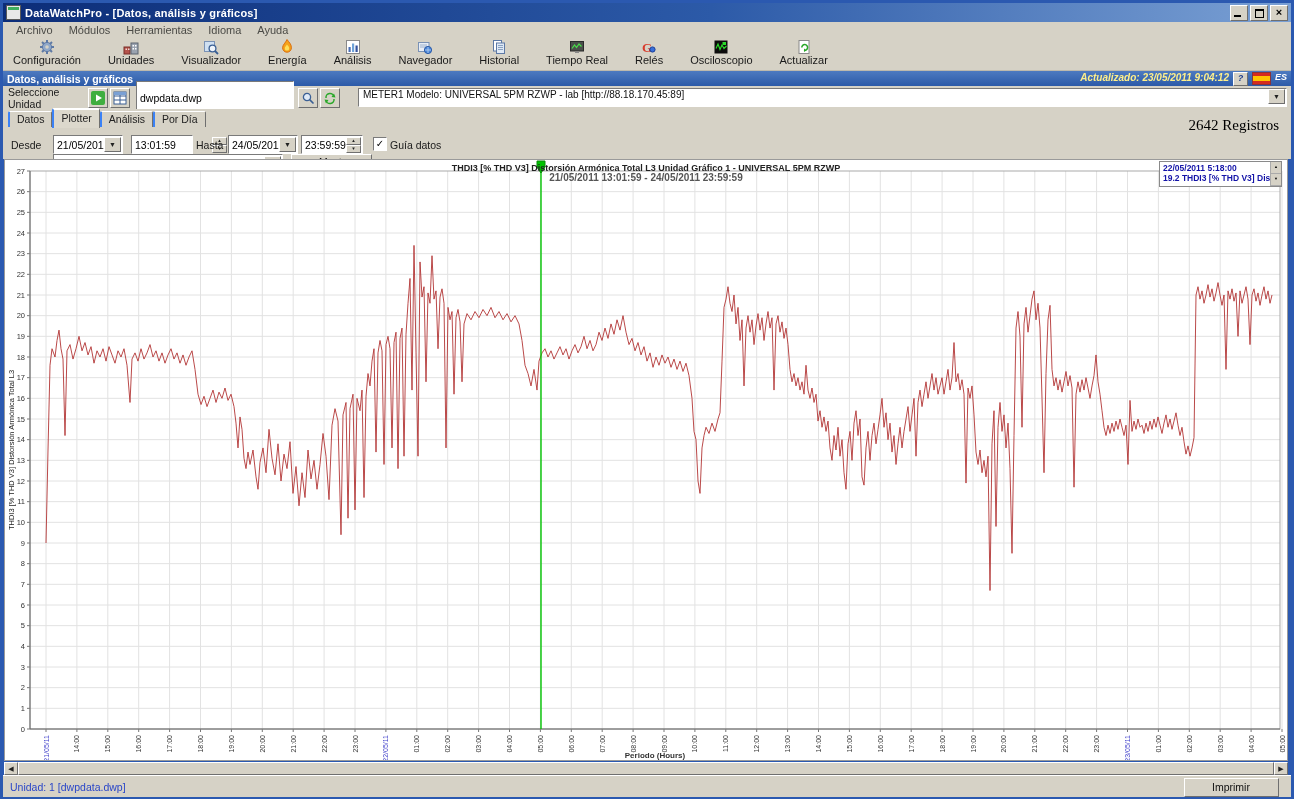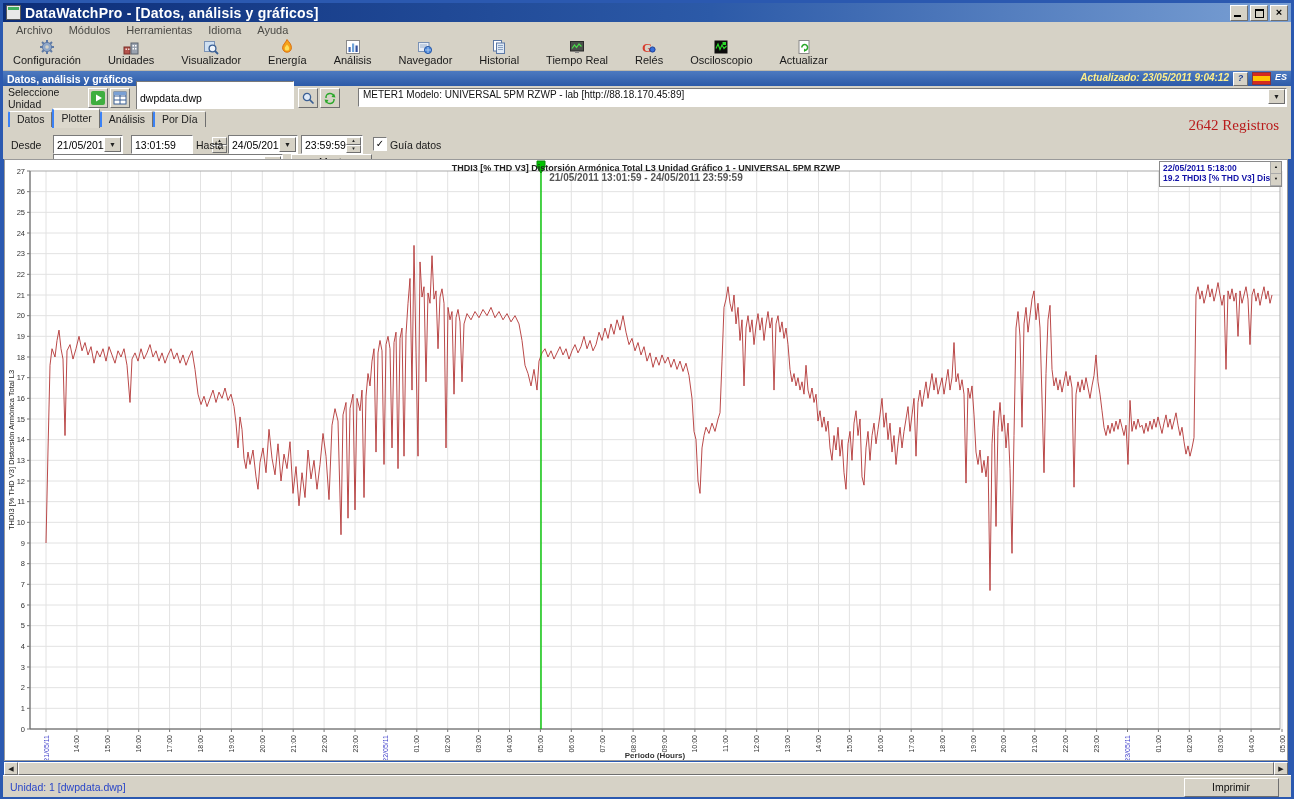--- a/index.html
+++ b/index.html
@@ -4,21 +4,21 @@
 <style>
   html,body{margin:0;padding:0;}
   body{font-family:"Liberation Sans",sans-serif;}
   #frame{position:relative;width:1294px;height:799px;background:#2b59b0;overflow:hidden;}
   .raised{border-top:1px solid #fff;border-left:1px solid #fff;border-right:1px solid #6f6f6f;border-bottom:1px solid #6f6f6f;background:#d6d2c6;}
   .sunken{border-top:1px solid #7a7a7a;border-left:1px solid #7a7a7a;border-right:1px solid #fff;border-bottom:1px solid #fff;background:#fff;}
   
   #titlebar{position:absolute;left:3px;top:3px;width:1288px;height:19px;background:linear-gradient(90deg,#0c2d78 0%,#2c5aa8 55%,#7aa0d4 100%);display:flex;align-items:center;}
   #title-icon{width:13px;height:13px;margin:0 4px 0 3px;background:#e8e8e8;border:1px solid #5a5a5a;position:relative;}
   #title-icon::before{content:"";position:absolute;left:1px;top:1px;right:1px;height:3px;background:#3fae5f;}
-  #title-text{color:#fff;font-weight:bold;font-size:14px;letter-spacing:.2px;}
+  #title-text{color:#fff;font-weight:bold;font-size:11px;letter-spacing:.2px;}
   #win-buttons{margin-left:auto;display:flex;gap:2px;margin-right:3px;}
   .winbtn{width:16px;height:14px;font-size:9px;line-height:12px;text-align:center;color:#000;position:relative;}
   .winbtn .minbar{position:absolute;left:3px;bottom:3px;width:7px;height:2px;background:#000;}
   .winbtn .restbox{position:absolute;left:4px;top:3px;width:7px;height:6px;border:1px solid #000;border-top-width:2px;background:#d6d2c6;}
   .winbtn.close{font-size:11px;font-weight:bold;line-height:13px;}
   
   #menubar{position:absolute;left:3px;top:22px;width:1288px;height:16px;background:#d6d2c6;display:flex;align-items:center;padding-left:5px;box-sizing:border-box;}
   .menu-item{font-size:11px;color:#4a4a46;padding:1px 8px;}
   
   #toolbar{position:absolute;left:3px;top:38px;width:1288px;height:33px;background:#d6d2c6;display:flex;align-items:flex-start;gap:27px;padding-left:10px;box-sizing:border-box;border-bottom:1px solid #bdb9ad;}
@@ -39,21 +39,21 @@
   .sq-btn{width:18px;height:18px;margin-right:2px;display:flex;align-items:center;justify-content:center;}
   #file-input{width:150px;height:15px;font-size:10.5px;font-family:"Liberation Sans",sans-serif;padding:8px 3px;margin:0 4px;outline:none;}
   #device-combo{flex:1;height:17px;margin-left:16px;margin-right:4px;display:flex;align-items:flex-start;position:relative;}
   #device-combo .combo-text{font-size:10px;color:#111;padding-left:4px;white-space:nowrap;overflow:hidden;flex:1;}
   .combo-arrow{width:15px;height:13px;margin-right:1px;font-size:7px;line-height:13px;text-align:center;color:#222;}
   
   #tabzone{position:absolute;left:3px;top:109px;width:1288px;height:50px;background:#d6d2c6;}
   #tabstrip{position:absolute;left:5px;top:2px;display:flex;align-items:flex-end;height:16px;}
   .tab{font-size:10.5px;color:#222;padding:1px 7px 2px;border-top:1px solid #fff;border-left:2px solid #3b82f6;border-right:1px solid #6f6f6f;border-radius:2px 2px 0 0;background:#d6d2c6;height:12px;line-height:12px;}
   .tab.active{height:15px;line-height:14px;font-weight:normal;background:#dcd8cc;position:relative;top:1px;border-top:2px solid #fff;}
-  #records{position:absolute;right:12px;top:8px;font-size:15px;color:#b91c1c;font-family:"Liberation Serif",serif;}
+  #records{position:absolute;right:12px;top:8px;font-size:15px;color:#000000;font-family:"Liberation Serif",serif;}
   .ctl-label{position:absolute;font-size:10.5px;color:#1a1a1a;}
   .combo{position:absolute;height:17px;display:flex;align-items:center;}
   .combo .combo-text{flex:1;font-size:10.5px;padding-left:3px;white-space:nowrap;overflow:hidden;}
   .spinbox{position:absolute;height:17px;display:flex;align-items:center;}
   .spinbox .combo-text{flex:1;font-size:10.5px;padding-left:3px;}
   .spinner{display:flex;flex-direction:column;margin-right:1px;}
   .spinner div{width:13px;height:6px;font-size:4.5px;line-height:6px;text-align:center;color:#222;}
   #guia-check{position:absolute;width:12px;height:12px;font-size:10px;line-height:11px;text-align:center;color:#000;}
   .btn{font-size:10.5px;color:#111;padding-left:27px;}
   

